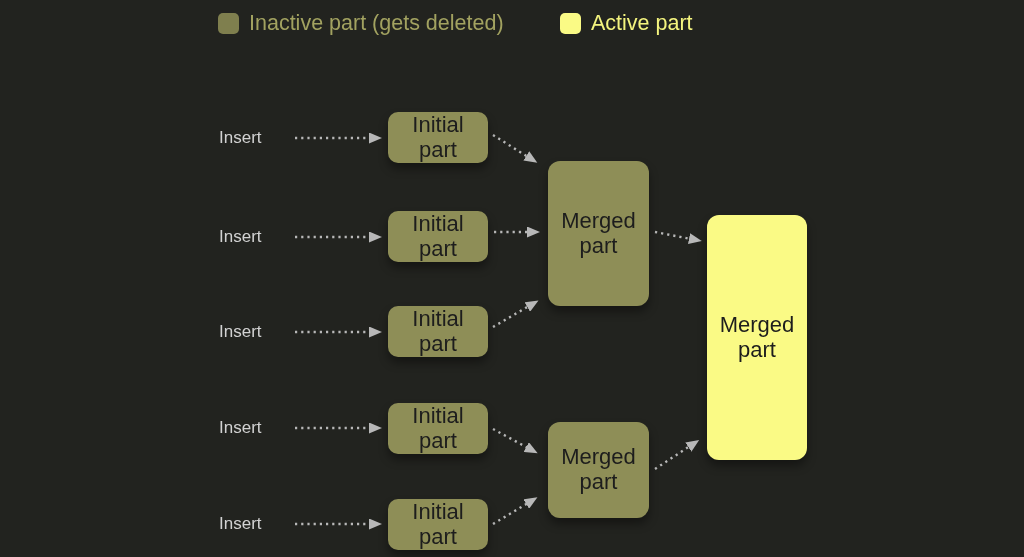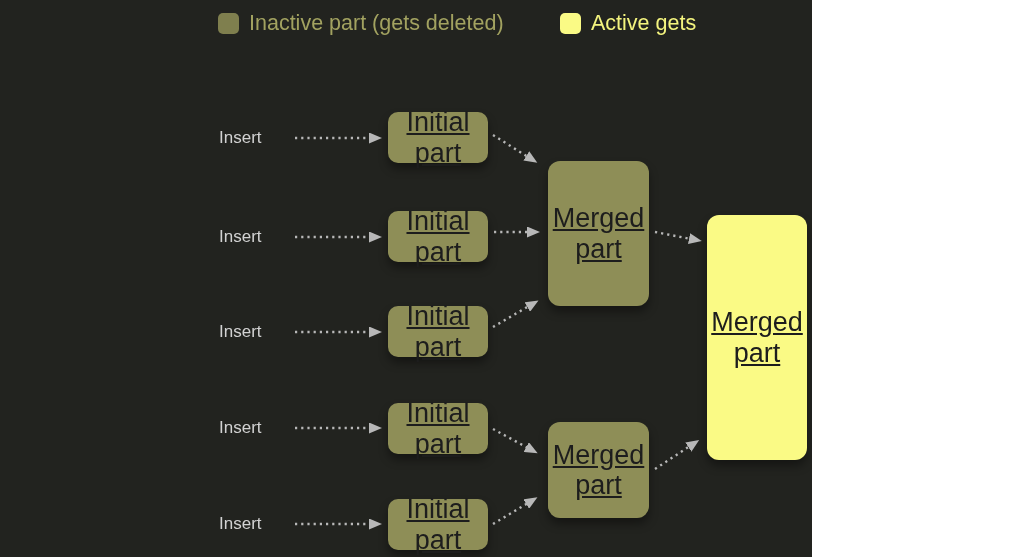--- a/index.html
+++ b/index.html
@@ -12,21 +12,21 @@
     --insert_text: #d2d2d2;
     --box_text: #1d1d1d;
     --arrow: #b8b8b8;
   }
   * { margin: 0; padding: 0; box-sizing: border-box; }
   html, body {
     font-family: "Liberation Sans", "DejaVu Sans", sans-serif;
   }
   .canvas {
     position: relative;
-    width: 812px;
+    width: 1024px;
     height: 557px;
     background: var(--background);
     overflow: hidden;
   }
   .arrow-layer {
     position: absolute;
     left: 0; top: 0;
     width: 1024px; height: 557px;
   }
   .arrow-layer line {
@@ -56,27 +56,26 @@
     font-size: 17px;
     color: var(--insert_text);
     white-space: nowrap;
   }
   .part-box {
     position: absolute;
     display: flex;
     align-items: center;
     justify-content: center;
     text-align: center;
-    font-size: 27px;
+    font-size: 22px;
     line-height: 1.12;
     color: var(--box_text);
     border-radius: 10px;
     box-shadow: 0 6px 10px rgba(0,0,0,0.38);
     padding: 2px 8px;
-    text-decoration: underline;
   }
   .part-box.inactive { background: var(--inactive); }
   .part-box.active { background: var(--active); border-radius: 12px; }
   .part-box.merged { border-radius: 12px; }
 </style>
 </head>
 <body>
 
 <div class="canvas">
 
@@ -99,21 +98,21 @@
     <line x1="493" y1="429" x2="528" y2="448" marker-end="url(#ah)"></line>
     <line x1="493" y1="524" x2="528" y2="503" marker-end="url(#ah)"></line>
 
     <line x1="655" y1="232" x2="691" y2="239" marker-end="url(#ah)"></line>
     <line x1="655" y1="469" x2="690" y2="446" marker-end="url(#ah)"></line>
   </svg>
 
   <span class="legend-swatch inactive" style="left:218px; top:13px;"></span>
   <span class="legend-label inactive" style="left:249px; top:11px;">Inactive part (gets deleted)</span>
   <span class="legend-swatch active" style="left:560px; top:13px;"></span>
-  <span class="legend-label active" style="left:591px; top:11px;">Active gets</span>
+  <span class="legend-label active" style="left:591px; top:11px;">Active part</span>
 
   <span class="insert-label" style="top:138px;">Insert</span>
   <span class="insert-label" style="top:237px;">Insert</span>
   <span class="insert-label" style="top:332px;">Insert</span>
   <span class="insert-label" style="top:428px;">Insert</span>
   <span class="insert-label" style="top:524px;">Insert</span>
 
   <div class="part-box inactive" style="left:388px; top:112px; width:100px; height:51px;">Initial part</div>
   <div class="part-box inactive" style="left:388px; top:211px; width:100px; height:51px;">Initial part</div>
   <div class="part-box inactive" style="left:388px; top:306px; width:100px; height:51px;">Initial part</div>

